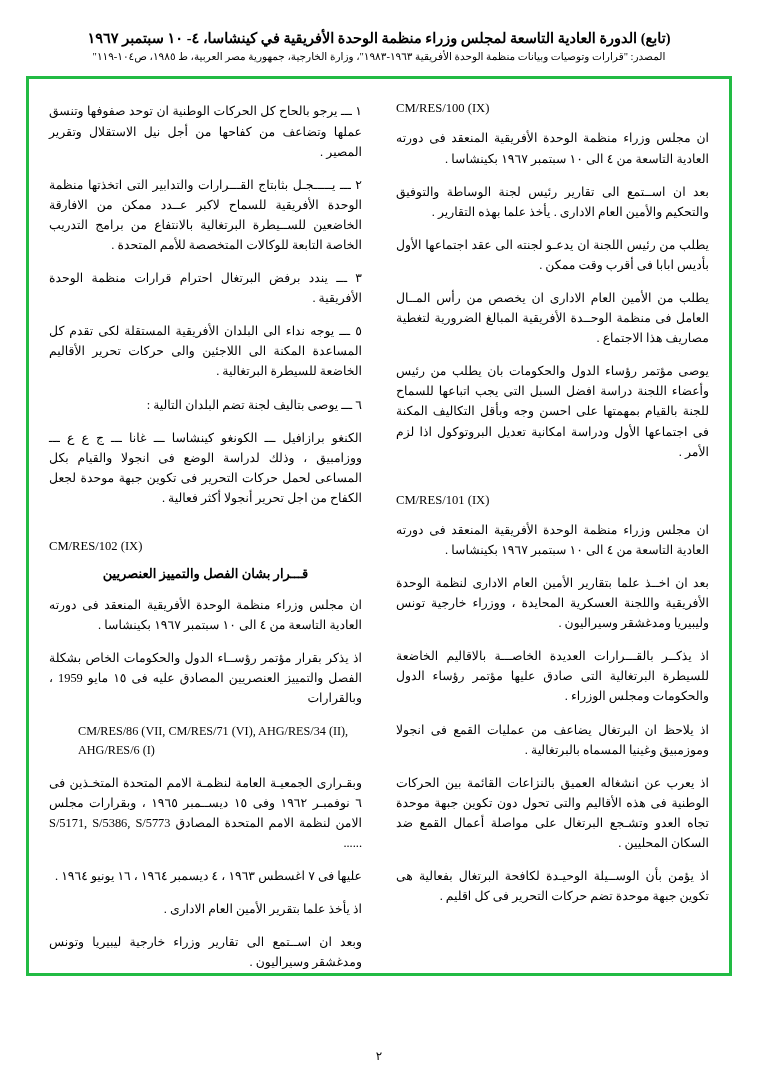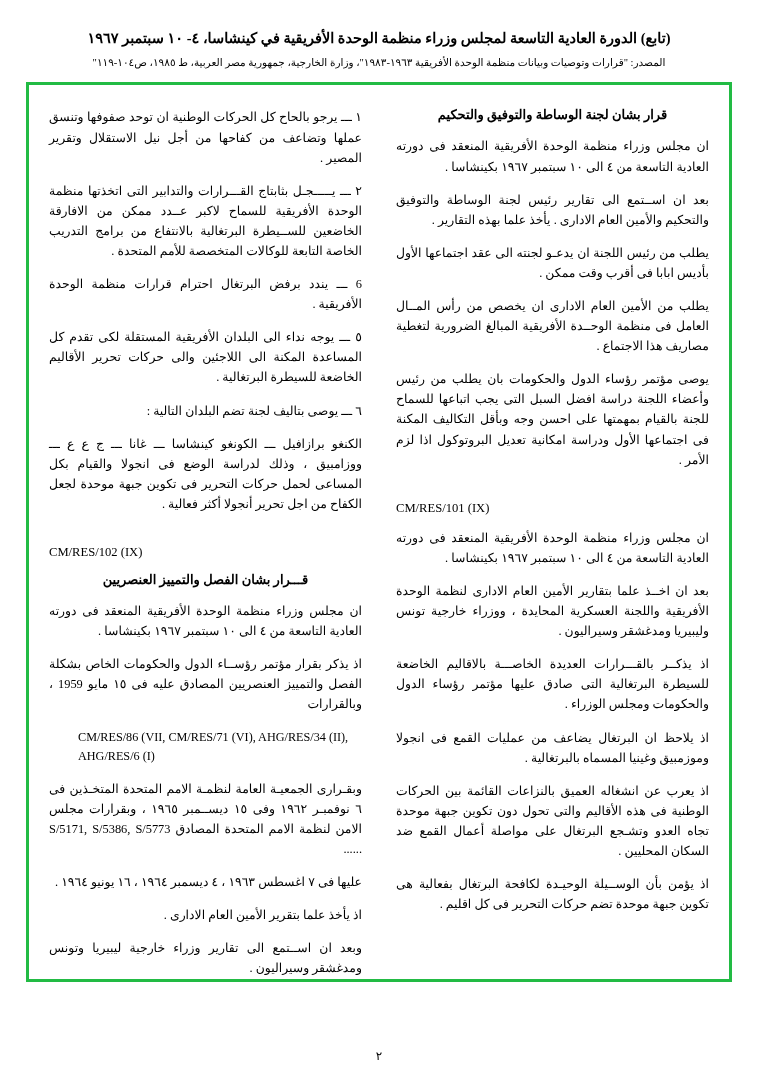--- a/index.html
+++ b/index.html
@@ -20,21 +20,21 @@
     height: 1078px;
     box-sizing: border-box;
     padding: 20px 26px 10px 26px;
     position: relative;
   }
   .doc-title {
     text-align: center;
     font-weight: bold;
     font-size: 14.5px;
     line-height: 1.5;
-    margin: 8px 0 6px 0;
+    margin: 8px 0 0 0;
     direction: rtl;
   }
   .doc-source {
     text-align: center;
     font-size: 10.5px;
     line-height: 1.4;
     margin: 0 0 12px 0;
     direction: rtl;
   }
   .frame {
@@ -101,41 +101,41 @@
 
   <div class="doc-title">(تابع) الدورة العادية التاسعة لمجلس وزراء منظمة الوحدة الأفريقية في كينشاسا، ٤- ١٠ سبتمبر ١٩٦٧</div>
   <div class="doc-source">المصدر: "قرارات وتوصيات وبيانات منظمة الوحدة الأفريقية ١٩٦٣-١٩٨٣"، وزارة الخارجية، جمهورية مصر العربية، ط ١٩٨٥، ص١٠٤-١١٩"</div>
 
   <div class="frame" style="border-color: rgb(34, 187, 68);">
     <div class="cols">
 
       <div class="col">
         <p class="para">١ ـــ يرجو بالحاح كل الحركات الوطنية ان توحد صفوفها وتنسق عملها وتضاعف من كفاحها من أجل نيل الاستقلال وتقرير المصير .</p>
         <p class="para">٢ ـــ يـــــجـل بثابتاج القـــرارات والتدابير التى اتخذتها منظمة الوحدة الأفريقية للسماح لاكبر عــدد ممكن من الافارقة الخاضعين للســيطرة البرتغالية بالانتفاع من برامج التدريب الخاصة التابعة للوكالات المتخصصة للأمم المتحدة .</p>
-        <p class="para">6 ـــ يندد برفض البرتغال احترام قرارات منظمة الوحدة الأفريقية .</p>
+        <p class="para">٣ ـــ يندد برفض البرتغال احترام قرارات منظمة الوحدة الأفريقية .</p>
         <p class="para">٥ ـــ يوجه نداء الى البلدان الأفريقية المستقلة لكى تقدم كل المساعدة المكنة الى اللاجئين والى حركات تحرير الأقاليم الخاضعة للسيطرة البرتغالية .</p>
         <p class="para">٦ ـــ يوصى بتاليف لجنة تضم البلدان التالية :</p>
         <p class="para">الكنغو برازافيل ـــ الكونغو كينشاسا ـــ غانا ـــ ج ع ع ـــ ووزامبيق ، وذلك لدراسة الوضع فى انجولا والقيام بكل المساعى لحمل حركات التحرير فى تكوين جبهة موحدة لجعل الكفاح من اجل تحرير أنجولا أكثر فعالية .</p>
 
         <div class="spacer-lg"></div>
 
         <div class="res-head">CM/RES/102 (IX)</div>
         <div class="res-title">قـــرار بشان الفصل والتمييز العنصريين</div>
 
         <p class="para">ان مجلس وزراء منظمة الوحدة الأفريقية المنعقد فى دورته العادية التاسعة من ٤ الى ١٠ سبتمبر ١٩٦٧ بكينشاسا .</p>
         <p class="para">اذ يذكر بقرار مؤتمر رؤســاء الدول والحكومات الخاص بشكلة الفصل والتمييز العنصريين المصادق عليه فى ١٥ مايو 1959 ، وبالقرارات</p>
         <p class="mono-line">CM/RES/86 (VII, CM/RES/71 (VI), AHG/RES/34 (II), AHG/RES/6 (I)</p>
         <p class="para">وبقـرارى الجمعيـة العامة لنظمـة الامم المتحدة المتخـذين فى ٦ نوفمبـر ١٩٦٢ وفى ١٥ ديســمبر ١٩٦٥ ، وبقرارات مجلس الامن لنظمة الامم المتحدة المصادق S/5171, S/5386, S/5773 ......</p>
         <p class="para">عليها فى ٧ اغسطس ١٩٦٣ ، ٤ ديسمبر ١٩٦٤ ، ١٦ يونيو ١٩٦٤ .</p>
         <p class="para">اذ يأخذ علما بتقرير الأمين العام الادارى .</p>
         <p class="para">وبعد ان اســتمع الى تقارير وزراء خارجية ليبيريا وتونس ومدغشقر وسيراليون .</p>
       </div>
 
       <div class="col">
-        <div class="res-title">قرار بشان لجنة الوساطة والتوفيق والتحكيم</div>
+        <div class="res-head">CM/RES/100 (IX)</div>
 
         <p class="para">ان مجلس وزراء منظمة الوحدة الأفريقية المنعقد فى دورته العادية التاسعة من ٤ الى ١٠ سبتمبر ١٩٦٧ بكينشاسا .</p>
         <p class="para">بعد ان اســتمع الى تقارير رئيس لجنة الوساطة والتوفيق والتحكيم والأمين العام الادارى . يأخذ علما بهذه التقارير .</p>
         <p class="para">يطلب من رئيس اللجنة ان يدعـو لجنته الى عقد اجتماعها الأول بأديس ابابا فى أقرب وقت ممكن .</p>
         <p class="para">يطلب من الأمين العام الادارى ان يخصص من رأس المــال العامل فى منظمة الوحــدة الأفريقية المبالغ الضرورية لتغطية مصاريف هذا الاجتماع .</p>
         <p class="para">يوصى مؤتمر رؤساء الدول والحكومات بان يطلب من رئيس وأعضاء اللجنة دراسة افضل السبل التى يجب اتباعها للسماح للجنة بالقيام بمهمتها على احسن وجه وبأقل التكاليف المكنة فى اجتماعها الأول ودراسة امكانية تعديل البروتوكول اذا لزم الأمر .</p>
 
         <div class="spacer-lg"></div>
 
         <div class="res-head">CM/RES/101 (IX)</div>

